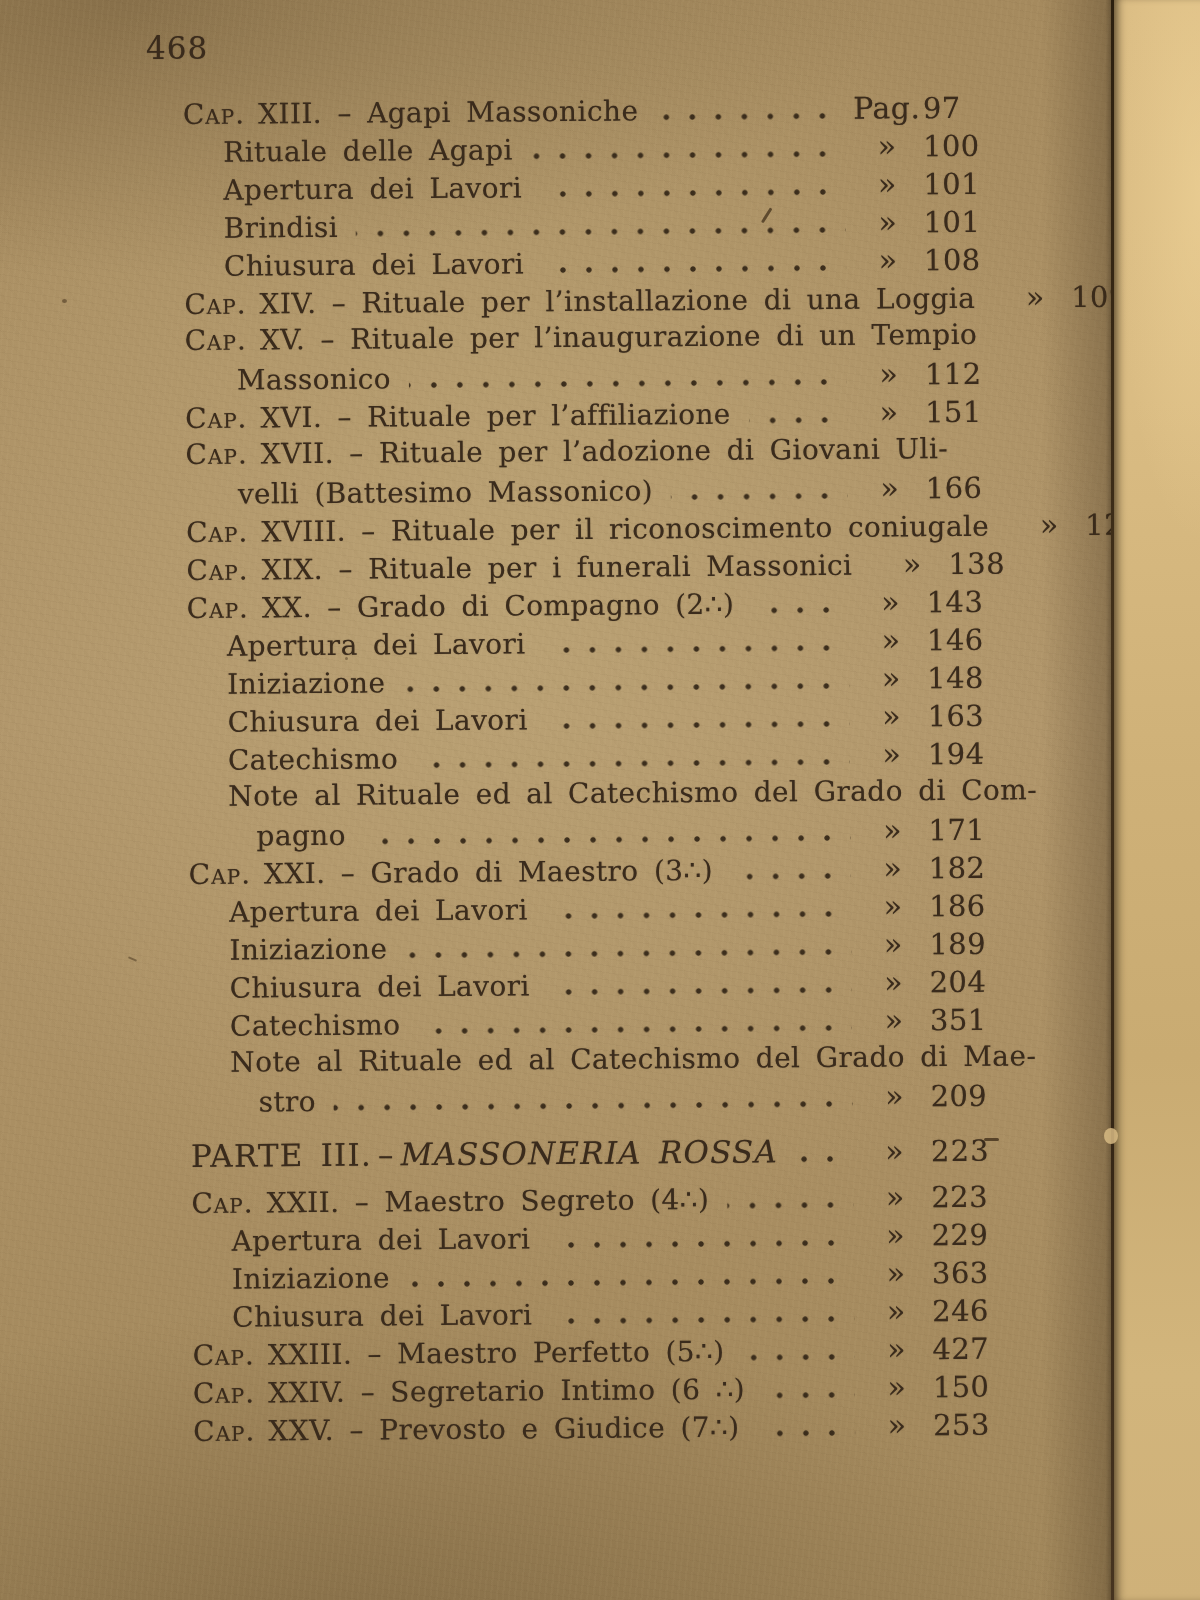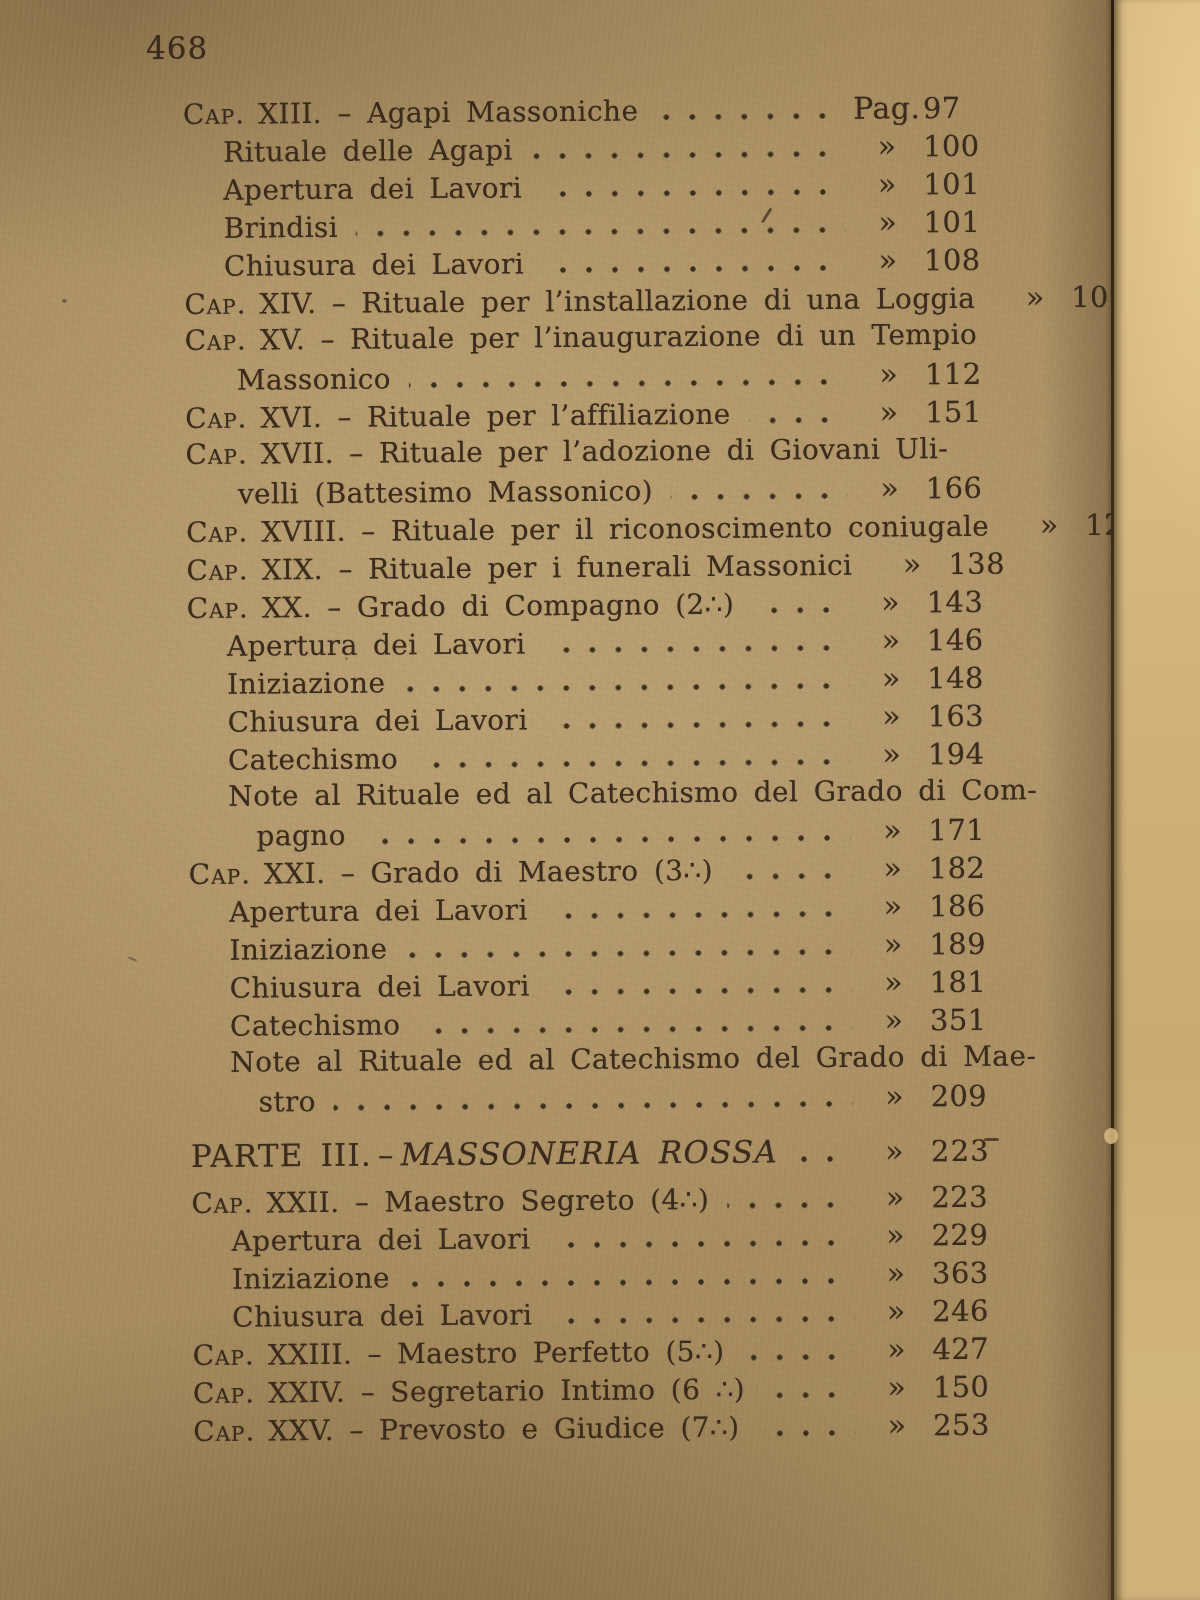--- a/index.html
+++ b/index.html
@@ -199,21 +199,21 @@
       <div class="row sub">
         <span class="txt">Iniziazione</span>
         <span class="dots"></span>
         <span class="mark">»</span>
         <span class="pg">189</span>
       </div>
       <div class="row sub">
         <span class="txt">Chiusura dei Lavori</span>
         <span class="dots"></span>
         <span class="mark">»</span>
-        <span class="pg">181</span>
+        <span class="pg">204</span>
       </div>
       <div class="row sub">
         <span class="txt">Catechismo</span>
         <span class="dots"></span>
         <span class="mark">»</span>
         <span class="pg">351</span>
       </div>
       <div class="row sub">
         <span class="txt">Note al Rituale ed al Catechismo del Grado di Mae-</span>
       </div>

